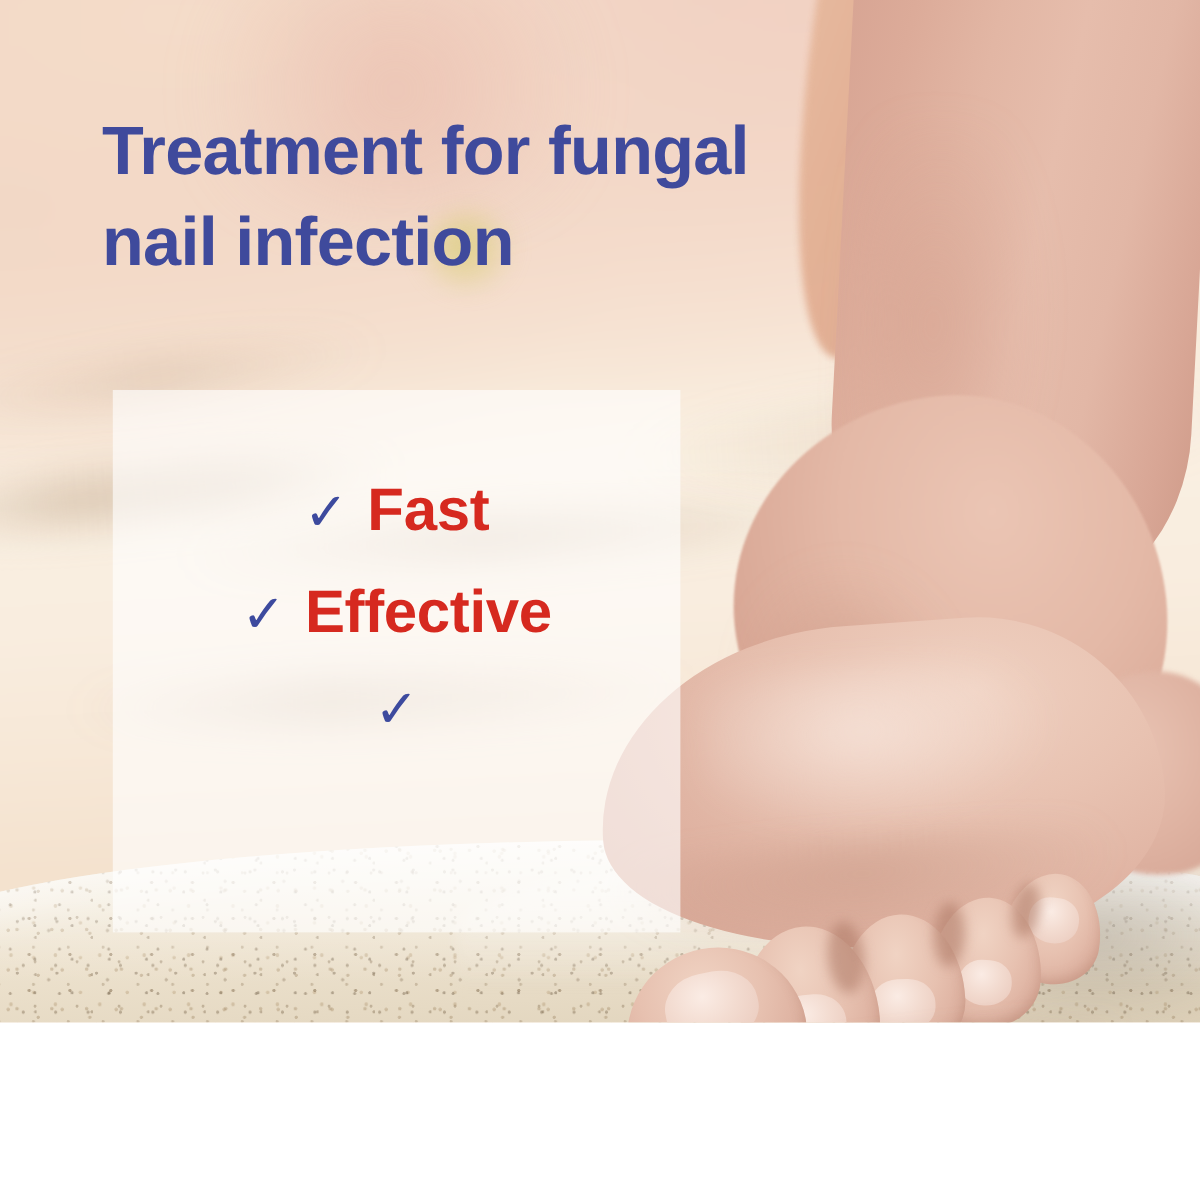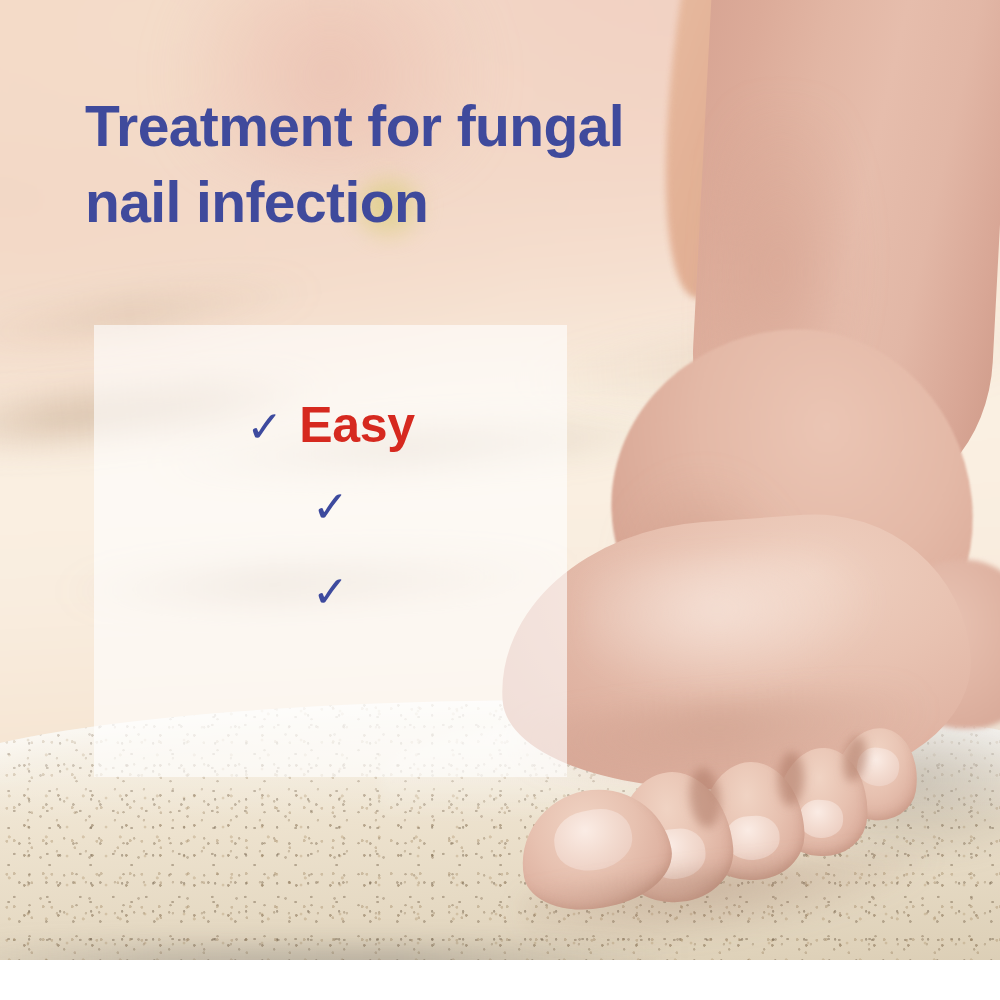--- a/index.html
+++ b/index.html
@@ -8,21 +8,21 @@
     padding: 0;
     background: #ffffff;
   }
   body {
     font-family: "Liberation Sans", sans-serif;
   }
 
   .ad-canvas {
     position: relative;
     width: 1000px;
-    height: 960px;
+    height: 852px;
     overflow: hidden;
     background: #F5E4D6;
   }
 
   
   .photo {
     position: absolute;
     inset: 0;
     overflow: hidden;
   }
@@ -412,23 +412,24 @@
   </div>
 
   <div class="panel"></div>
 
   <h1 class="headline">Treatment for fungal
 nail infection</h1>
 
   <ul class="benefit-list">
     <li class="benefit-item">
       <span class="benefit-check">✓</span>
-      <span class="benefit-label">Easy</span>
+      <span class="benefit-label">Fast</span>
     </li>
     <li class="benefit-item">
       <span class="benefit-check">✓</span>
+      <span class="benefit-label">Effective</span>
     </li>
     <li class="benefit-item">
       <span class="benefit-check">✓</span>
     </li>
   </ul>
 
 </div>
 
 </body></html>

